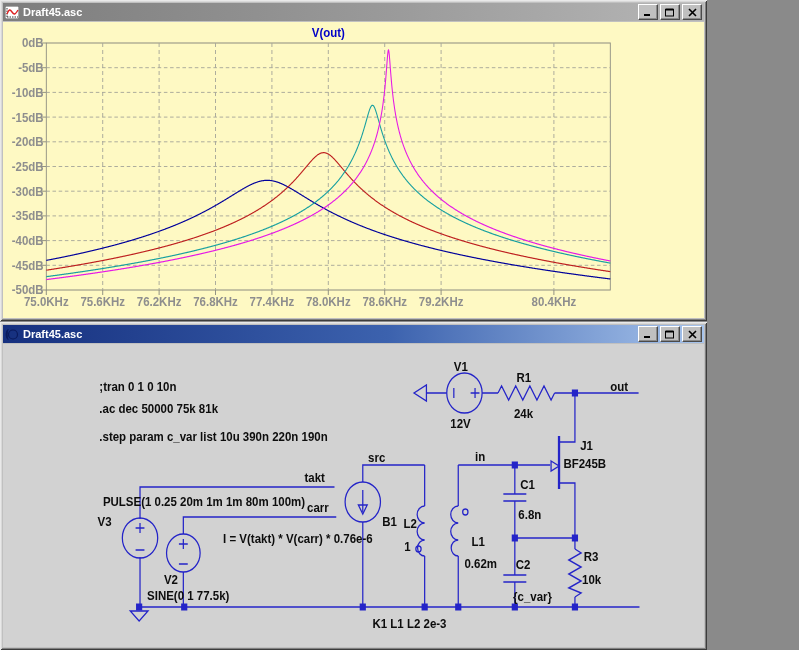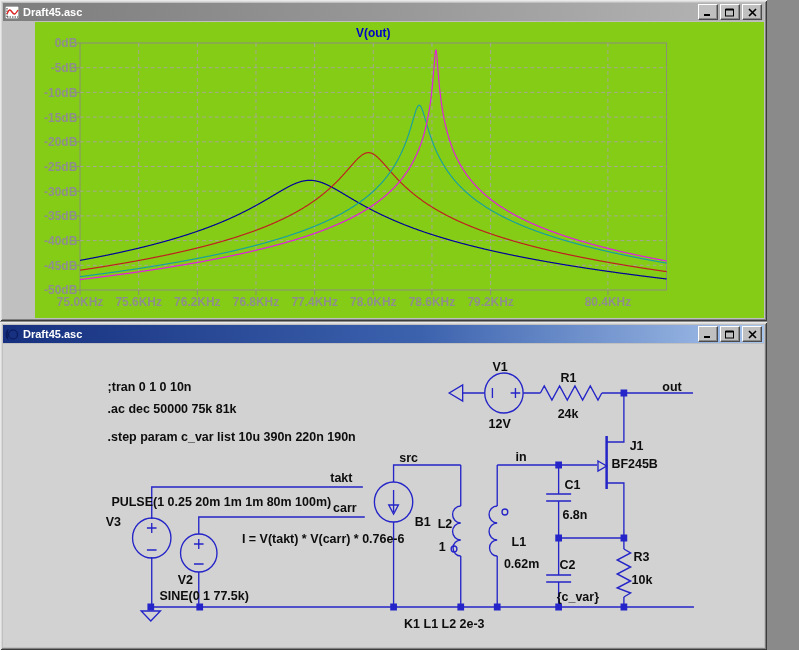--- a/index.html
+++ b/index.html
@@ -1,35 +1,35 @@
 <!DOCTYPE html>
 <html><head>
 <meta charset="utf-8">
 <style>
   html,body{margin:0;padding:0;}
   body{width:799px;height:650px;overflow:hidden;background:#8a8a8a;position:relative;
        font-family:"Liberation Sans",sans-serif;}
-  .window{position:absolute;left:0;width:767px;background:#C0C0C0;
+  .window{position:absolute;left:0;width:707px;background:#C0C0C0;
           box-shadow:inset 1px 1px 0 #e9e9e9, inset -1px -1px 0 #3c3c3c,
                      inset 2px 2px 0 #d9d9d9, inset -2px -2px 0 #7f7f7f;}
   #win-plot{top:0;height:321px;}
   #win-sch{top:322px;height:328px;}
   .titlebar{position:absolute;left:3px;right:3px;top:3px;height:18px;display:flex;
             align-items:center;padding:0 2px;}
   .titlebar.inactive{background:linear-gradient(to right,#7d7d7d,#9a9a9a 55%,#b6b6b6);}
   .titlebar.active{background:linear-gradient(to right,#16307f,#3c62ae 55%,#a7c4ec);}
   .title-text{color:#fff;font-size:11px;font-weight:bold;margin-left:4px;flex:1;
               white-space:nowrap;overflow:hidden;}
   .win-icon{width:14px;height:13px;flex:0 0 auto;}
   .btns{display:flex;gap:2px;flex:0 0 auto;}
   .win-btn{width:18px;height:14px;background:#C0C0C0;display:flex;align-items:center;
            justify-content:center;border:1px solid;border-color:#fff #4a4a4a #4a4a4a #fff;
            box-shadow:inset -1px -1px 0 #8a8a8a;}
   .client{position:absolute;left:3px;right:3px;top:22px;bottom:3px;}
-  #plot-client{background:#84cc16;margin-left:32px;}
+  #plot-client{background:#fef9c3;}
   #sch-client{background:#D2D2D2;}
   svg{display:block;}
   text{font-family:"Liberation Sans",sans-serif;}
   .axis-lbl{fill:#8e8e8e;font-size:13px;font-weight:bold;}
   .sch-lbl{fill:#0d0d0d;font-size:13px;font-weight:bold;}
   .net-lbl{fill:#0d0d0d;font-size:13px;font-weight:bold;}
   .blue{stroke:#2424c8;fill:none;stroke-width:1.4;}
 </style>
 </head>
 <body>

